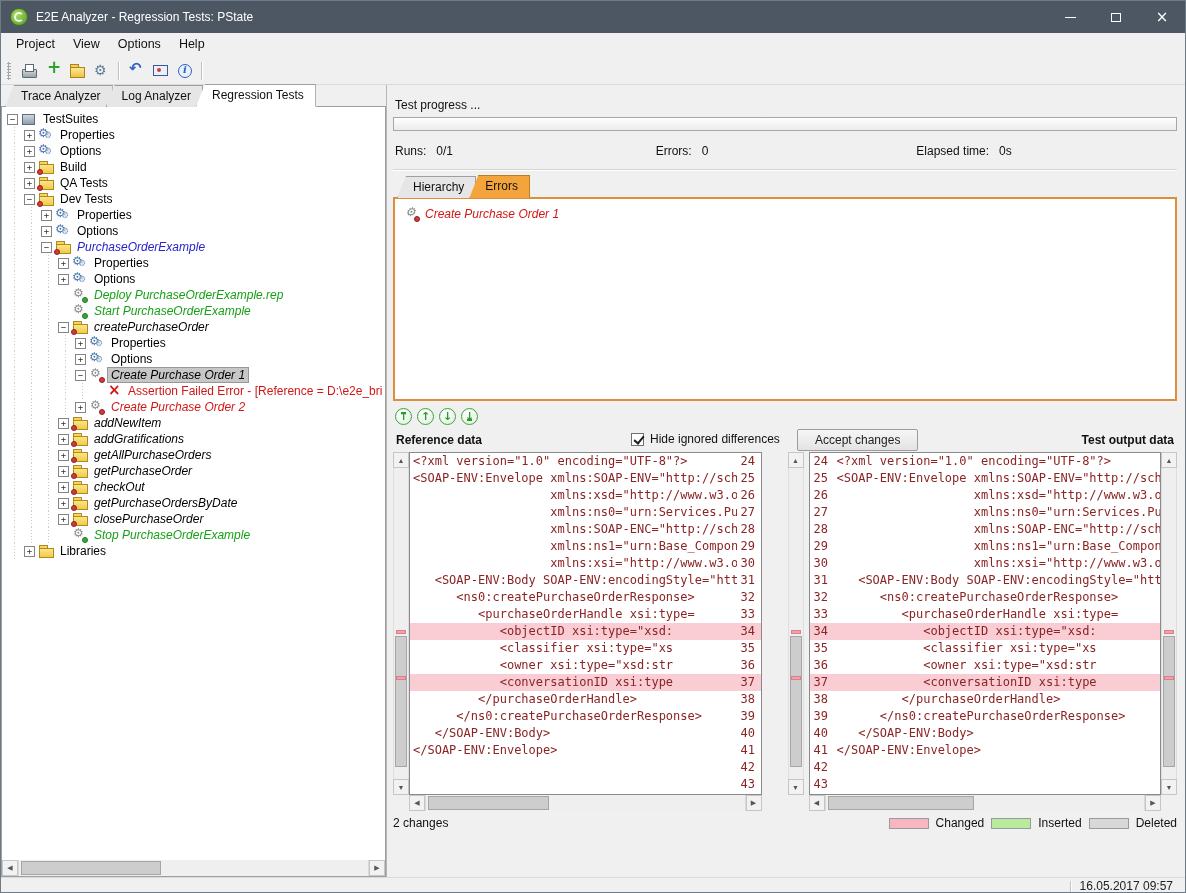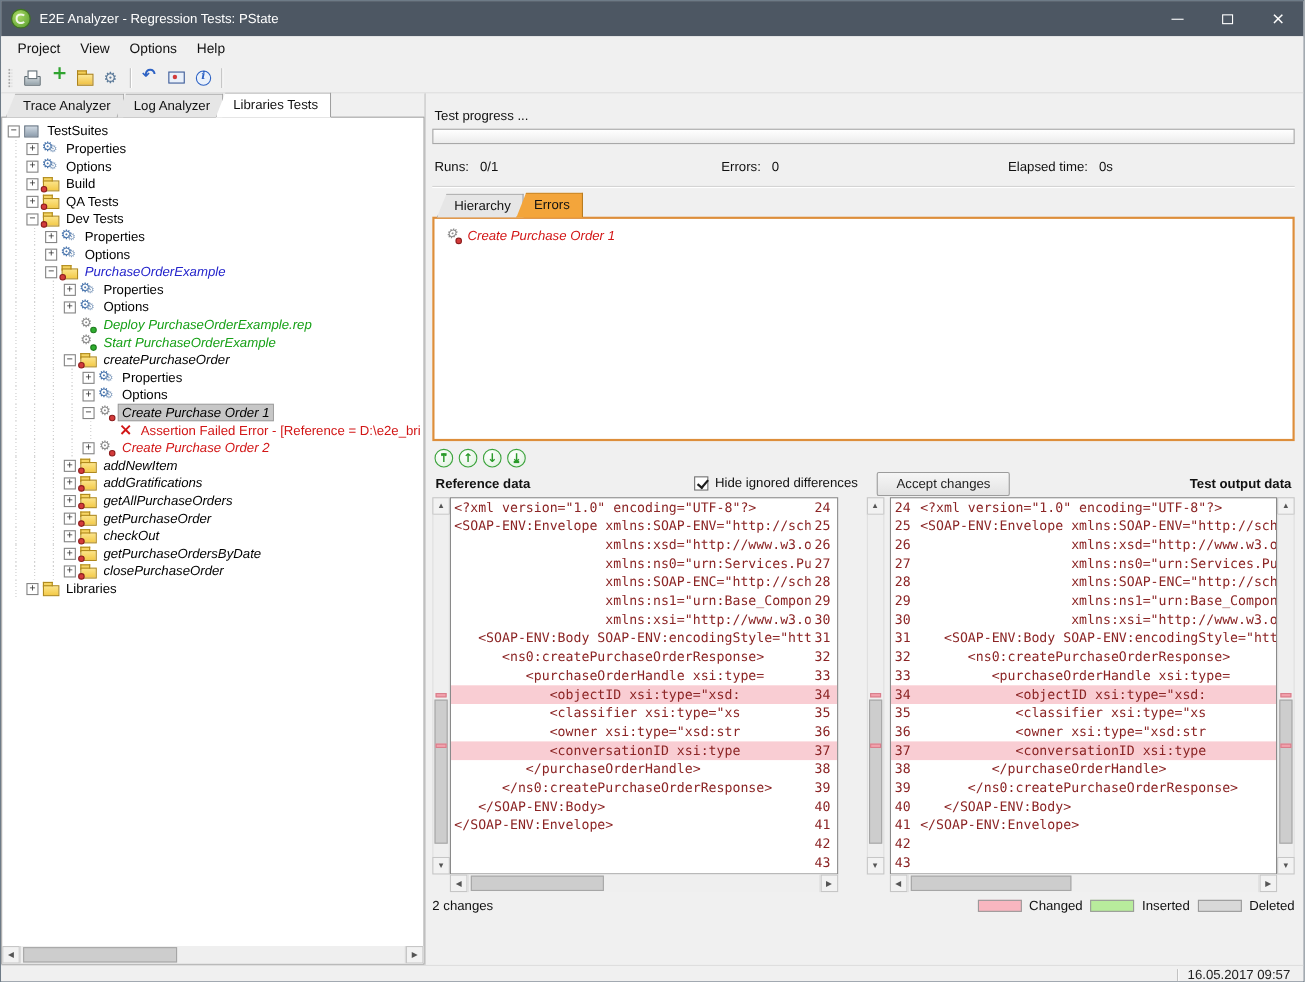--- a/index.html
+++ b/index.html
@@ -192,21 +192,21 @@
         <div class="tb-sep"></div>
       </div>
   </div>
 
   <div class="main">
 
     <div class="left-panel">
       <div class="tabs" id="overview-tabs">
           <div class="tab">Trace Analyzer</div>
           <div class="tab">Log Analyzer</div>
-          <div class="tab active">Libraries Tests</div>
+          <div class="tab active">Regression Tests</div>
         </div>
       <div class="tree-wrap">
         <div class="tree" id="tree">
             <div class="tree-row">
               <span class="expand">−</span>
               <span class="ti ti-suite"></span>
               <span class="lbl">TestSuites</span>
             </div>
             <div class="tree-row">
               <span class="guide"></span>
@@ -425,20 +425,30 @@
             </div>
             <div class="tree-row">
               <span class="guide"></span>
               <span class="guide"></span>
               <span class="guide"></span>
               <span class="expand">+</span>
               <span class="ti ti-tfolder">
                 <i class="dot"></i>
               </span>
               <span class="lbl it">closePurchaseOrder</span>
+            </div>
+            <div class="tree-row">
+              <span class="guide"></span>
+              <span class="guide"></span>
+              <span class="guide"></span>
+              <span class="expand none"></span>
+              <span class="ti ti-action-green">
+                <i class="dot"></i>
+              </span>
+              <span class="lbl it c-green">Stop PurchaseOrderExample</span>
             </div>
             <div class="tree-row">
               <span class="guide"></span>
               <span class="expand">+</span>
               <span class="ti ti-folder"></span>
               <span class="lbl">Libraries</span>
             </div>
           </div>
         <div class="hscroll">
           <div class="sarrow">◀</div>

